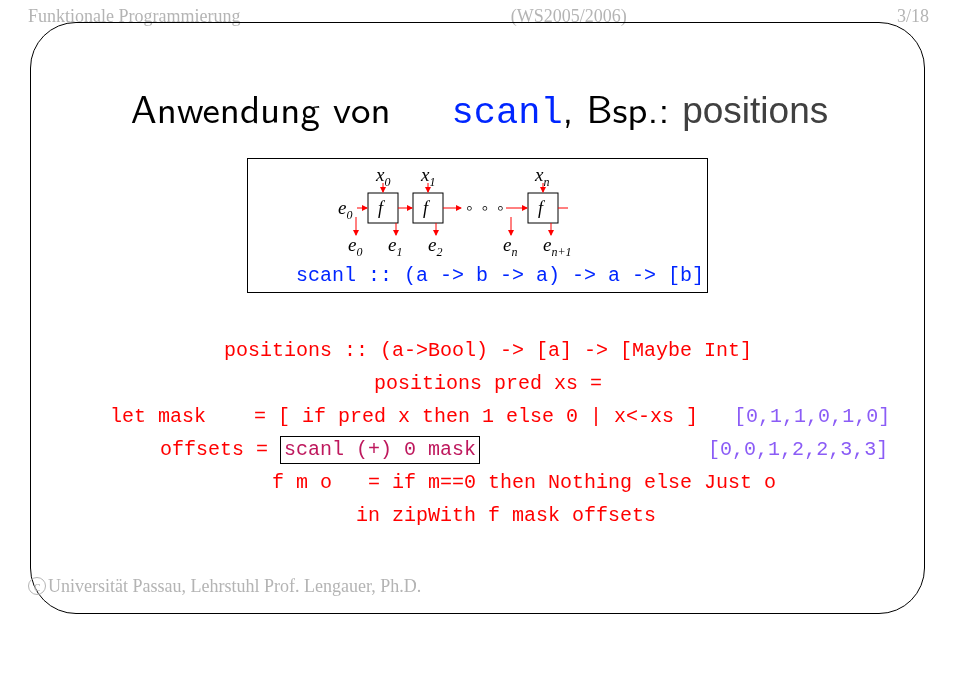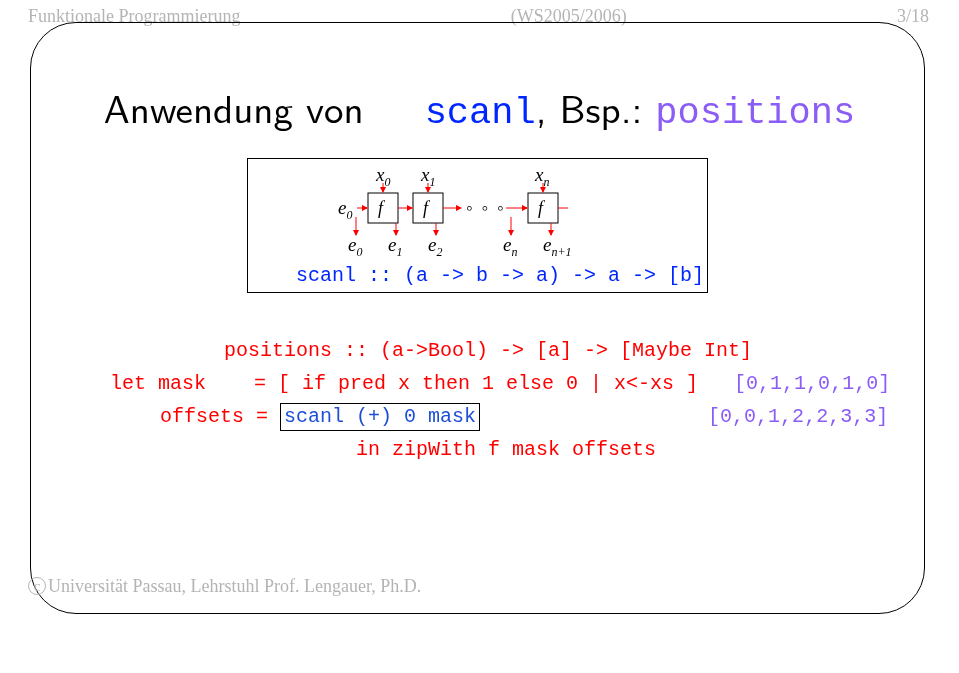--- a/index.html
+++ b/index.html
@@ -42,21 +42,21 @@
   .title {
     position: absolute;
     top: 78px;
     left: 0;
     right: 0;
     text-align: center;
     font-size: 39px;
     font-family: "Latin Modern Sans", "DejaVu Sans", Arial, sans-serif;
   }
   .title .scanl-word { color: #0026ff; font-family: "Courier New", monospace; font-size: 37px; margin-left: 48px; }
-  .title .positions-word { color: #8b5cf6; font-family: Liberation Mono, monospace; font-size: 37px; margin-top: 6px; }
+  .title .positions-word { color: #404040; font-family: Liberation Sans, sans-serif; font-size: 37px; margin-top: 6px; }
   .diagram-box {
     position: absolute;
     top: 158px;
     left: 247px;
     width: 461px;
     height: 135px;
     border: 1px solid #000;
     box-sizing: border-box;
   }
   .diagram-svg {
@@ -91,21 +91,21 @@
     line-height: 33px;
     color: #ff0000;
     text-align: center;
   }
   .code-line { white-space: pre; }
   .anno { color: #8b5cf6; }
   .scanl-box {
     display: inline-block;
     border: 1px solid #000;
     padding: 0 3px;
-    color: #1d4ed8;
+    color: #be185d;
     line-height: 26px;
     vertical-align: baseline;
   }
   .footer {
     position: absolute;
     bottom: 10px;
     left: 28px;
     right: 30px;
     display: flex;
     justify-content: space-between;
@@ -193,22 +193,24 @@
       <line x1="263" y1="58" x2="263" y2="76" stroke="#ff0000" stroke-width="1" marker-end="url(#arr-red)"></line>
       <line x1="310" y1="49" x2="320" y2="49" stroke="#ff0000" stroke-width="1"></line>
       <line x1="303" y1="64" x2="303" y2="76" stroke="#ff0000" stroke-width="1" marker-end="url(#arr-red)"></line>
 
       <text class="scanl-sig" x="48" y="122">scanl :: (a -&gt; b -&gt; a) -&gt; a -&gt; [b] -&gt; [a]</text>
     </svg>
   </div>
 
   <div class="code-block">
     <div class="code-line">positions :: (a-&gt;Bool) -&gt; [a] -&gt; [Maybe Int]</div>
+    <div class="code-line">positions pred xs =</div>
     <div class="code-line"><span>  let mask    = [ if pred x then 1 else 0 | x&lt;-xs ]   </span><span class="anno">[0,1,1,0,1,0]</span></div>
     <div class="code-line"><span>      offsets = </span><span class="scanl-box">scanl (+) 0 mask</span><span>                   </span><span class="anno">[0,0,1,2,2,3,3]</span></div>
+    <div class="code-line">      f m o   = if m==0 then Nothing else Just o</div>
     <div class="code-line">   in zipWith f mask offsets</div>
   </div>
 
   <div class="footer">
     <div><span class="copy">c</span><span>Universität Passau, Lehrstuhl Prof. Lengauer, Ph.D.</span></div>
   </div>
 
 </div>
 
 </body></html>

